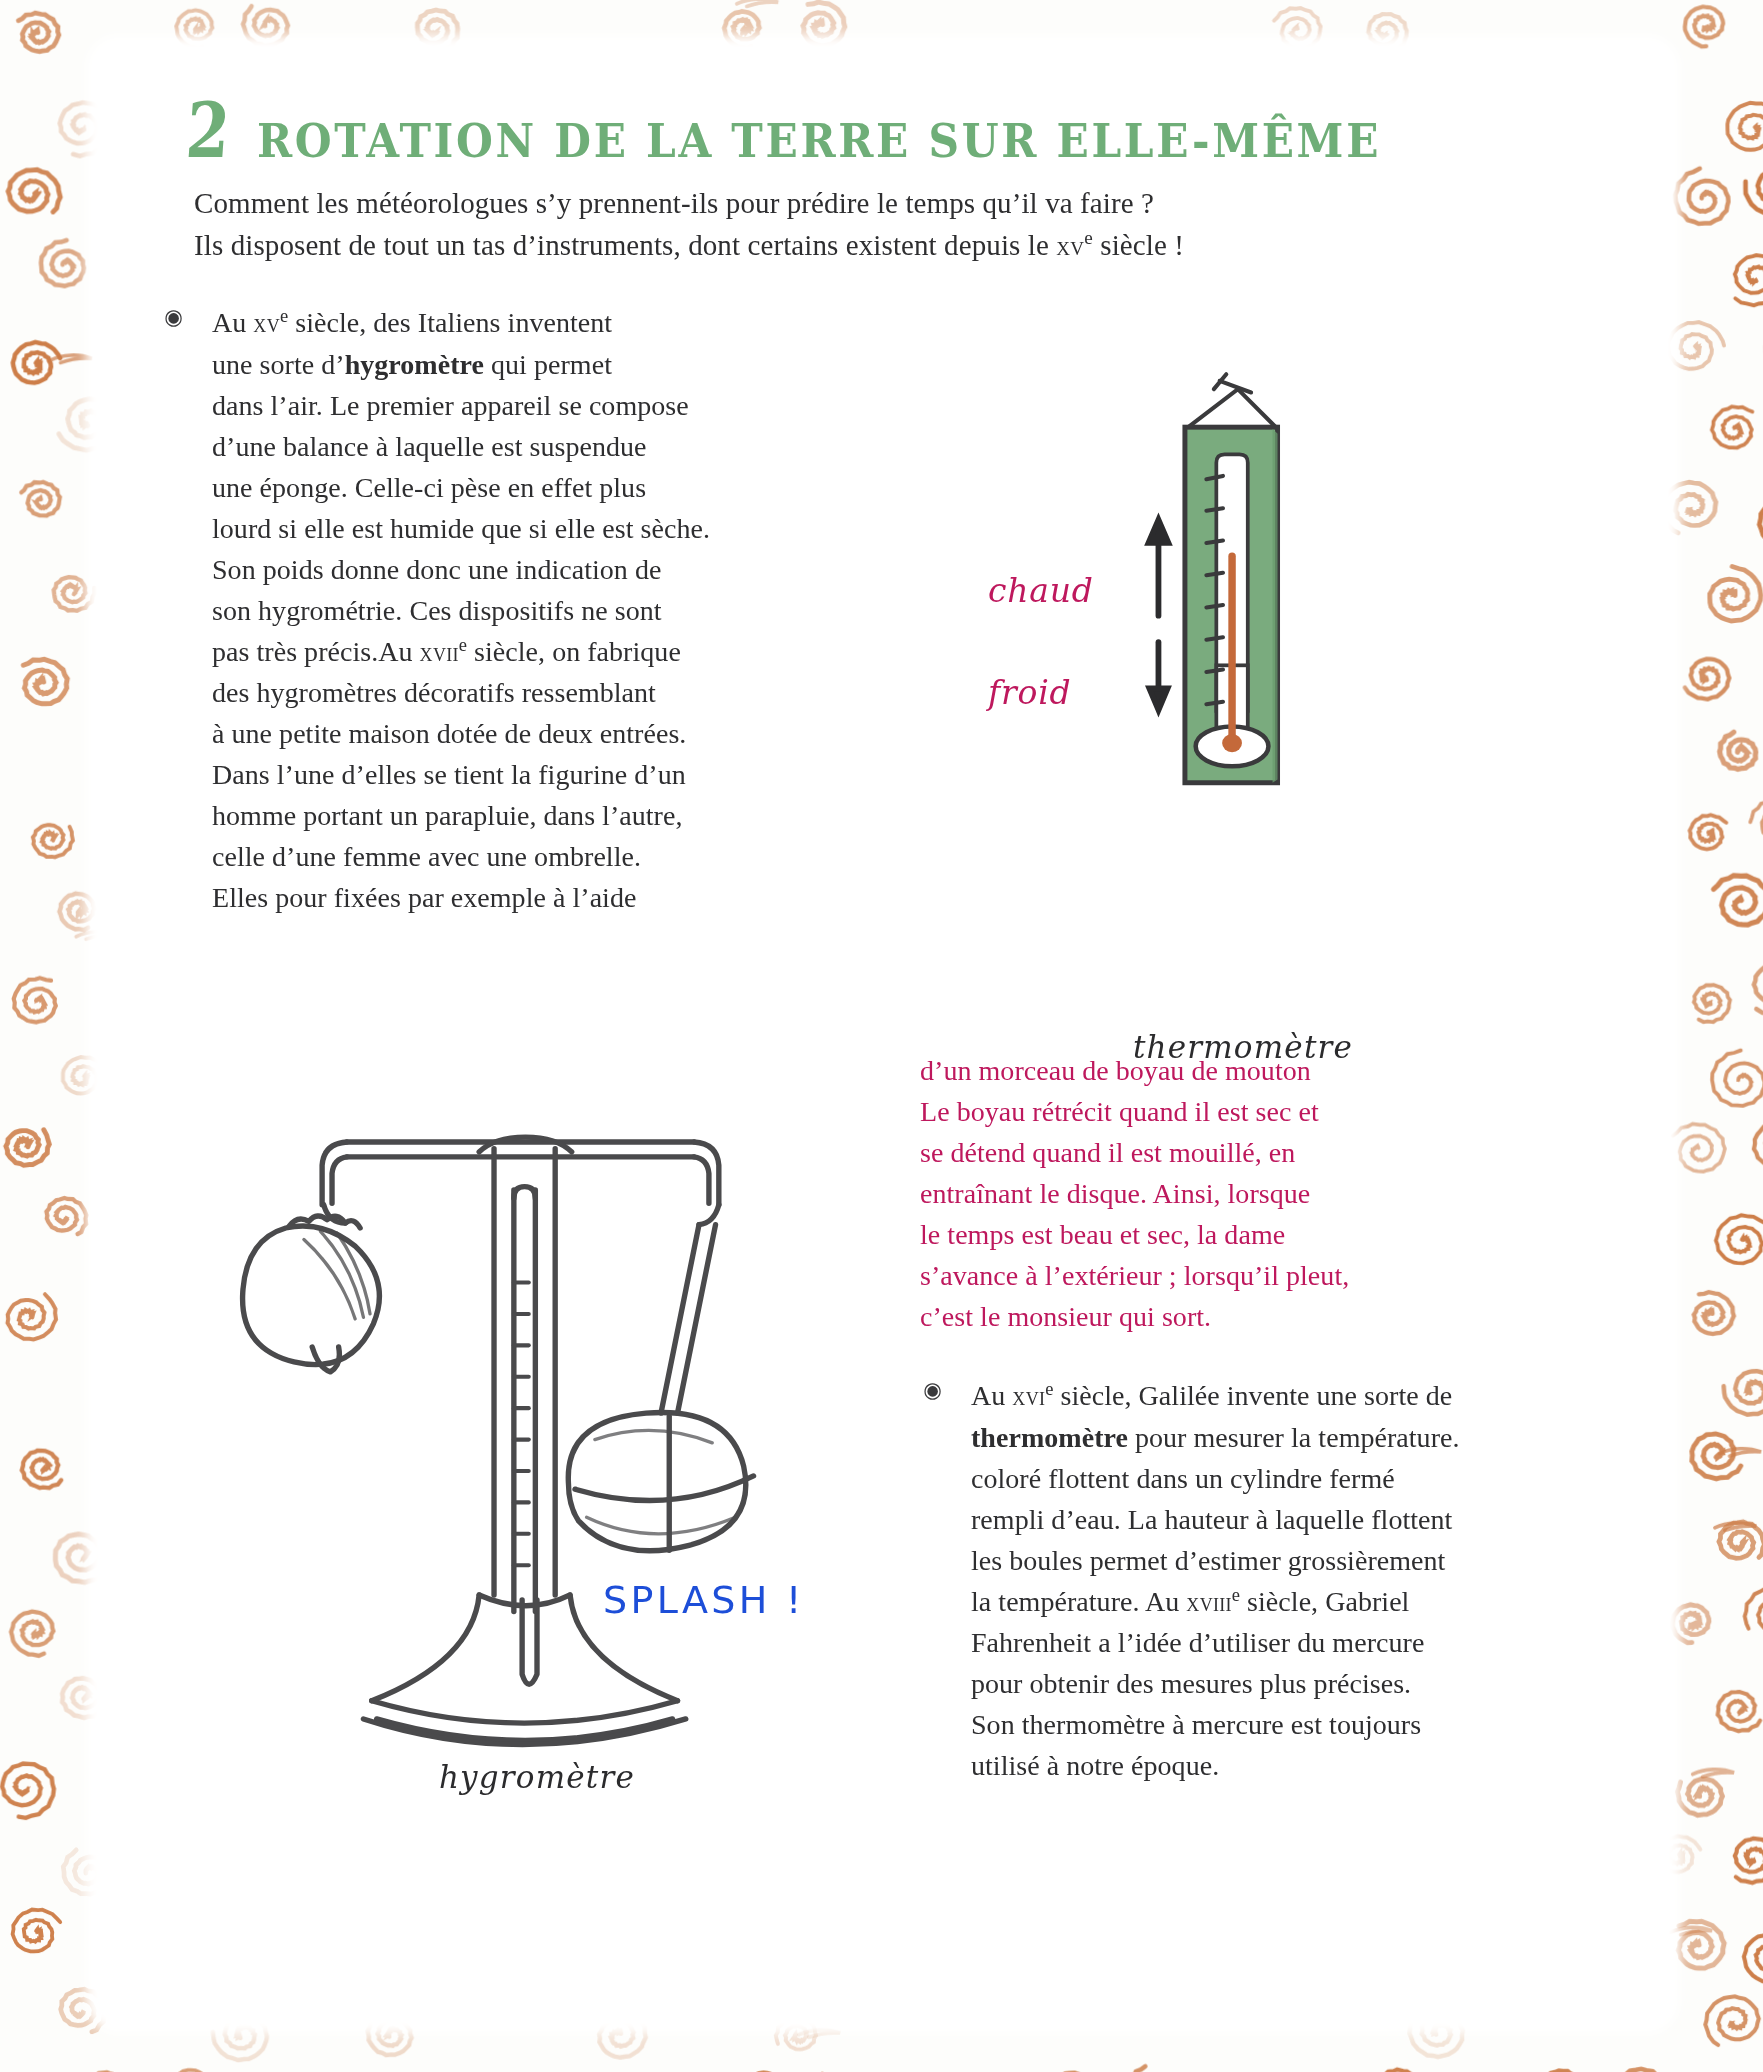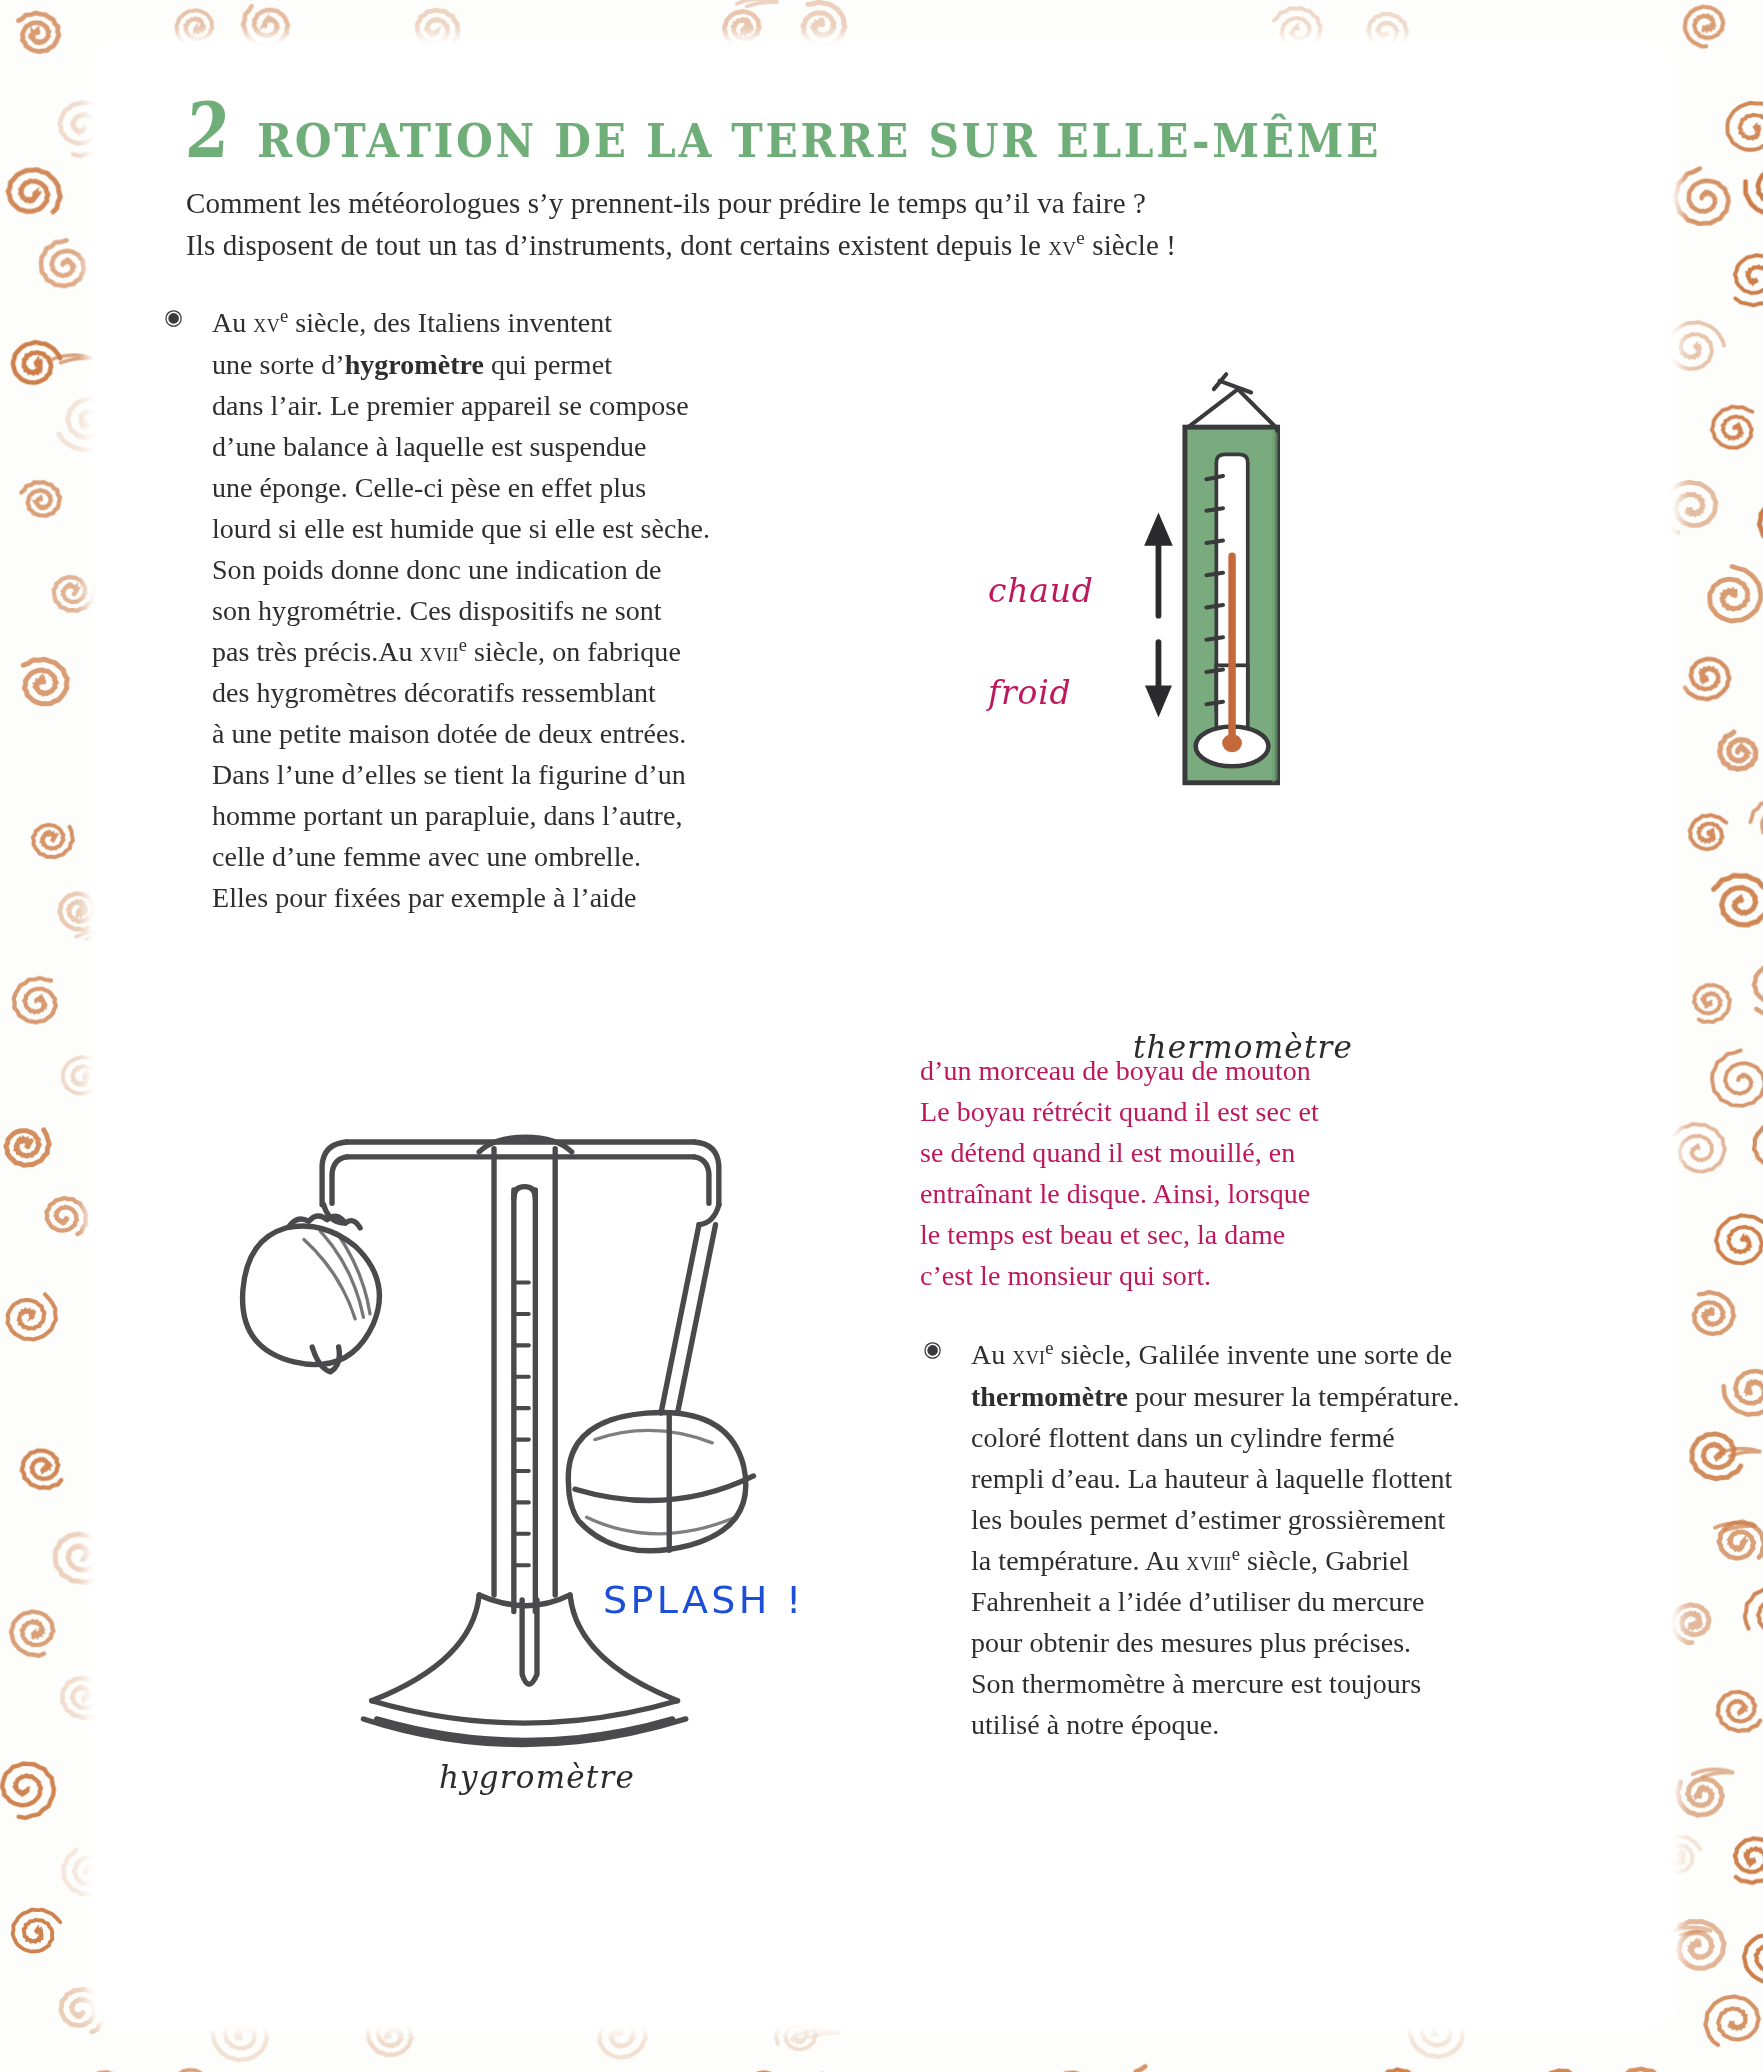--- a/index.html
+++ b/index.html
@@ -76,21 +76,21 @@
   }
 
   
   .intro {
     margin: 15px 0 0 25px;
     font-size: 29px;
     line-height: 1.42;
     color: #2e2e30;
     letter-spacing: 0.1px;
   }
-  .intro .line { display: block; white-space: nowrap; }
+  .intro .line { display: block; white-space: nowrap; margin-left: 8px; }
 
   
   .columns {
     position: relative;
     margin-top: 36px;
     display: flex;
     gap: 0;
   }
   .col-left  { width: 744px; position: relative; }
   .col-right { width: 678px; position: relative; margin-left: 15px; }
@@ -338,20 +338,21 @@
         <div class="col-right">
 
           <div style="height:748px"></div>
 
           <div class="plain-para">
             <span class="line">d’un morceau de boyau de mouton</span>
             <span class="line">Le boyau rétrécit quand il est sec et</span>
             <span class="line">se détend quand il est mouillé, en</span>
             <span class="line">entraînant le disque. Ainsi, lorsque</span>
             <span class="line">le temps est beau et sec, la dame</span>
+            <span class="line">s’avance à l’extérieur ; lorsqu’il pleut,</span>
             <span class="line">c’est le monsieur qui sort.</span>
           </div>
 
           <div class="bullet-item" style="margin-top:38px">
             <span class="bullet-mark">◉</span>
 
             <span class="line"><span>Au </span><span class="sc">xvi</span><span class="sup">e</span><span> siècle, Galilée invente une sorte de</span></span>
 
             <span class="line"><b>thermomètre</b><span> pour mesurer la température.</span></span>
 

